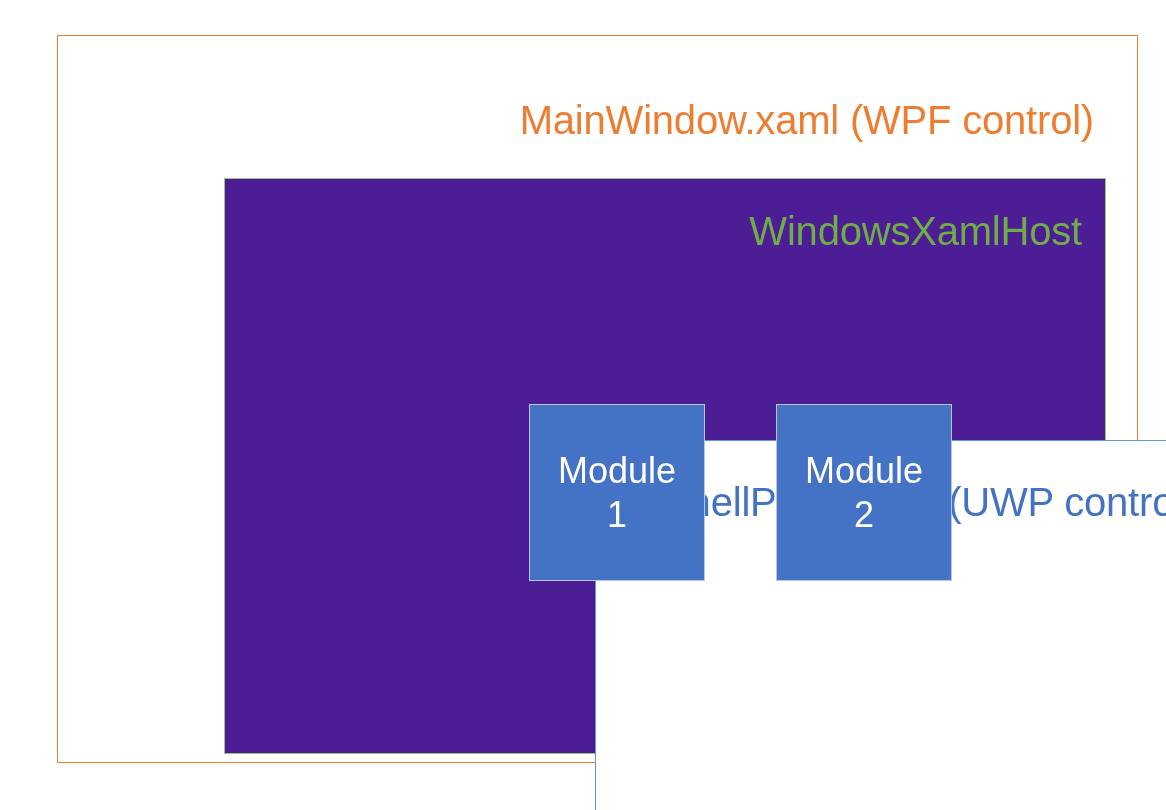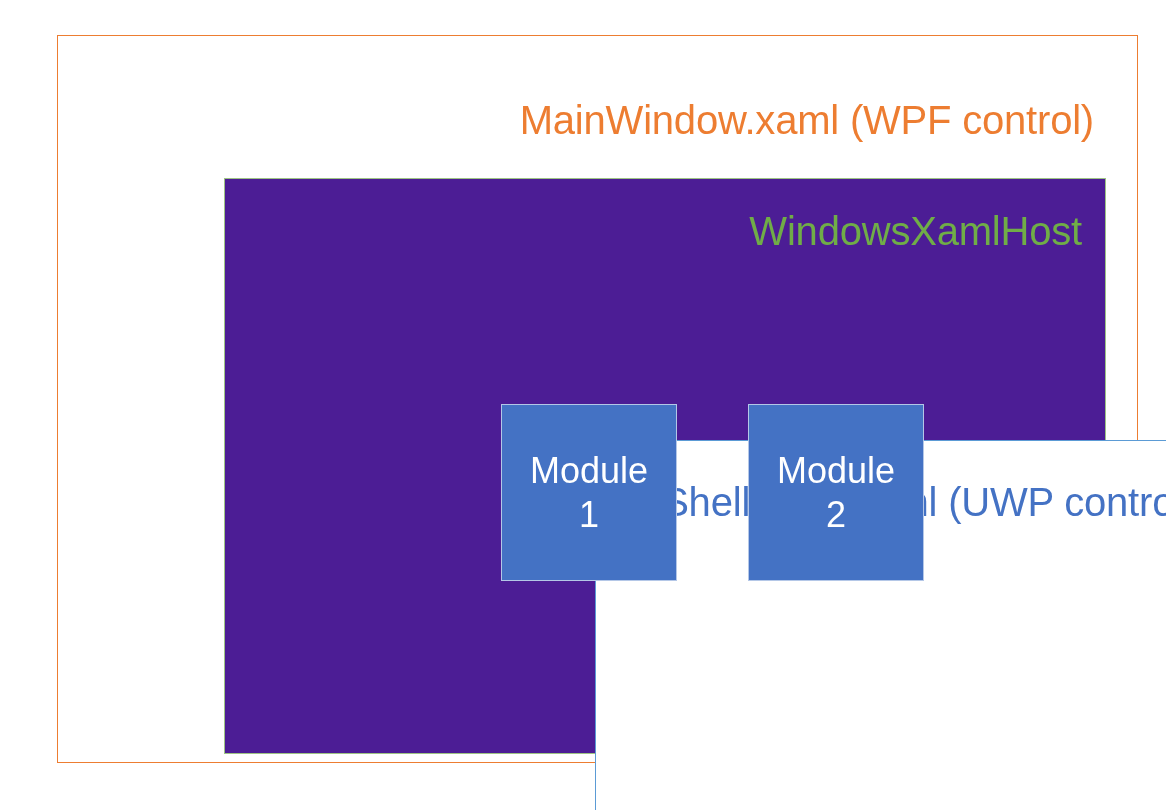--- a/index.html
+++ b/index.html
@@ -99,20 +99,21 @@
     box-sizing: border-box;
     background: #4472C4;
     border: 1px solid #B4C7E7;
     display: flex;
     align-items: center;
     justify-content: center;
     text-align: center;
     color: #ffffff;
     font-size: 36px;
     line-height: 44px;
+    margin-left: 28px;
   }
   .module-1 {
     left: 501px;
     top: 404px;
     width: 176px;
     height: 177px;
   }
   .module-2 {
     left: 748px;
     top: 404px;

